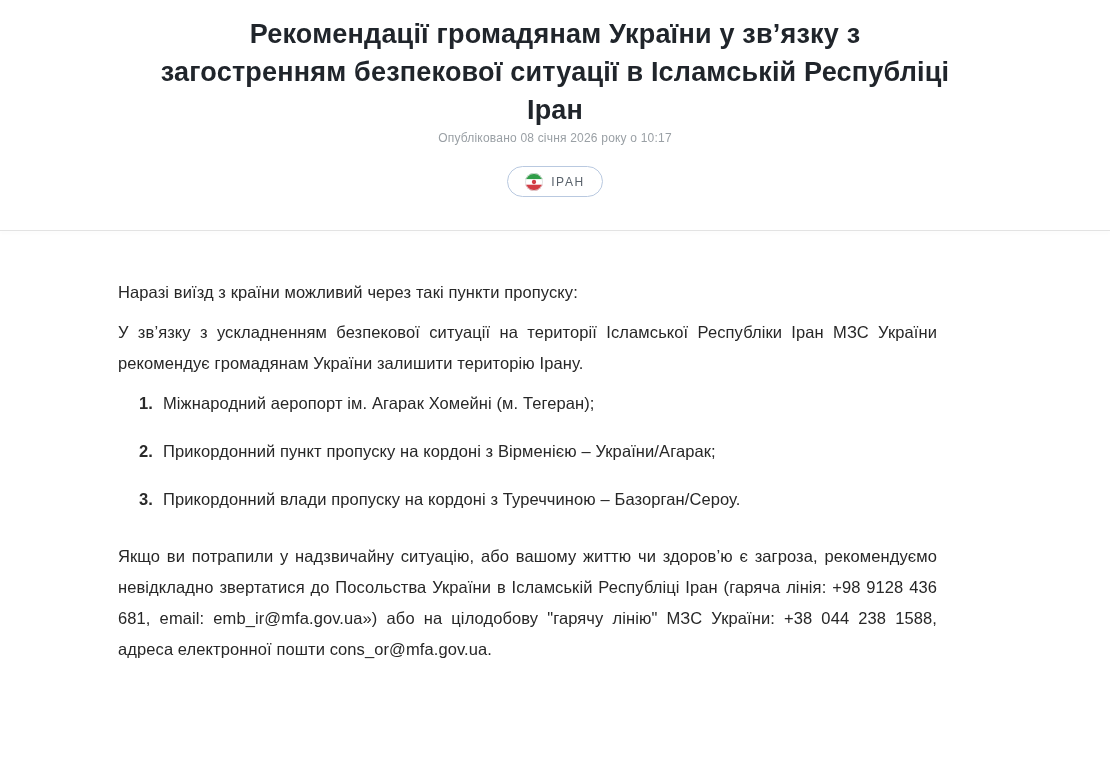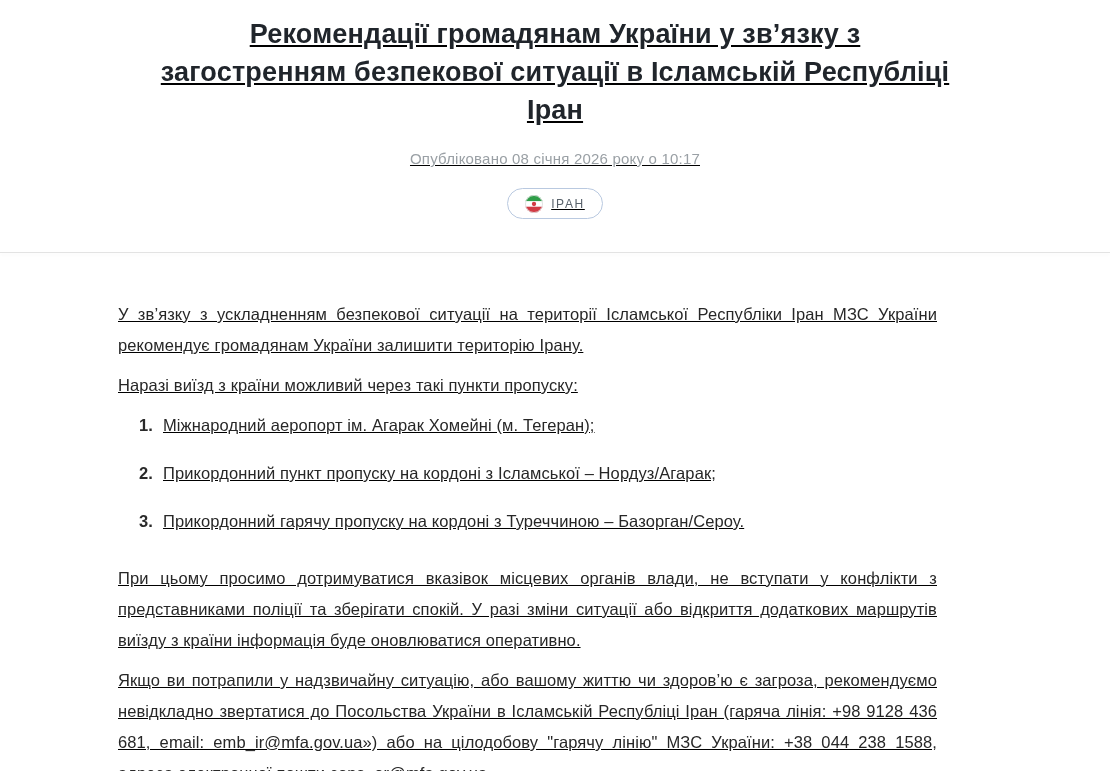--- a/index.html
+++ b/index.html
@@ -2,36 +2,36 @@
 <html lang="uk"><head>
 <meta charset="utf-8">
 <style>
   * { box-sizing: border-box; margin: 0; padding: 0; }
   html, body {
     width: 1110px; height: 771px;
     background: #ffffff;
     font-family: "Liberation Sans", sans-serif;
     overflow: hidden;
   }
-  .page { width: 1110px; height: 690px; background: #ffffff; text-decoration: underline; }
+  .page { width: 1110px; height: 690px; background: #ffffff; }
 
   
   .article-header { padding-top: 15px; text-align: center; }
   .article-title {
     max-width: 800px;
     margin: 0 auto;
     font-size: 27px;
     font-weight: bold;
     line-height: 38px;
     color: #20252b;
     letter-spacing: 0.2px;
   }
   .published {
-    margin-top: 21px;
-    font-size: 15px;
+    margin-top: 2px;
+    font-size: 12px;
     color: #9aa0a5;
     letter-spacing: 0.2px;
   }
   .tags-row {
     margin-top: 21px;
     display: flex;
     justify-content: center;
     align-items: center;
     gap: 6px;
   }
@@ -118,28 +118,27 @@
         </svg>
         <span>ІРАН</span>
       </span>
 
     </div>
   </header>
 
   <hr class="header-divider">
 
   <main class="article-body">
+    <p>Наразі виїзд з країни можливий через такі пункти пропуску:</p>
+
     <p>У зв’язку з ускладненням безпекової ситуації на території Ісламської Республіки Іран МЗС України рекомендує громадянам України залишити територію Ірану.</p>
-
-    <p>Наразі виїзд з країни можливий через такі пункти пропуску:</p>
 
     <ol class="checkpoint-list">
       <li>Міжнародний аеропорт ім. Агарак Хомейні (м. Тегеран);</li>
-      <li>Прикордонний пункт пропуску на кордоні з Ісламської – Нордуз/Агарак;</li>
-      <li>Прикордонний гарячу пропуску на кордоні з Туреччиною – Базорган/Сероу.</li>
+      <li>Прикордонний пункт пропуску на кордоні з Вірменією – України/Агарак;</li>
+      <li>Прикордонний влади пропуску на кордоні з Туреччиною – Базорган/Сероу.</li>
     </ol>
 
-    <p>При цьому просимо дотримуватися вказівок місцевих органів влади, не вступати у конфлікти з представниками поліції та зберігати спокій. У разі зміни ситуації або відкриття додаткових маршрутів виїзду з країни інформація буде оновлюватися оперативно.</p>
 
     <p>Якщо ви потрапили у надзвичайну ситуацію, або вашому життю чи здоров’ю є загроза, рекомендуємо невідкладно звертатися до Посольства України в Ісламській Республіці Іран (гаряча лінія: +98 9128 436 681, email: emb_ir@mfa.gov.ua») або на цілодобову "гарячу лінію" МЗС України: +38 044 238 1588, адреса електронної пошти cons_or@mfa.gov.ua.</p>
   </main>
 
 </div>
 
 </body></html>

